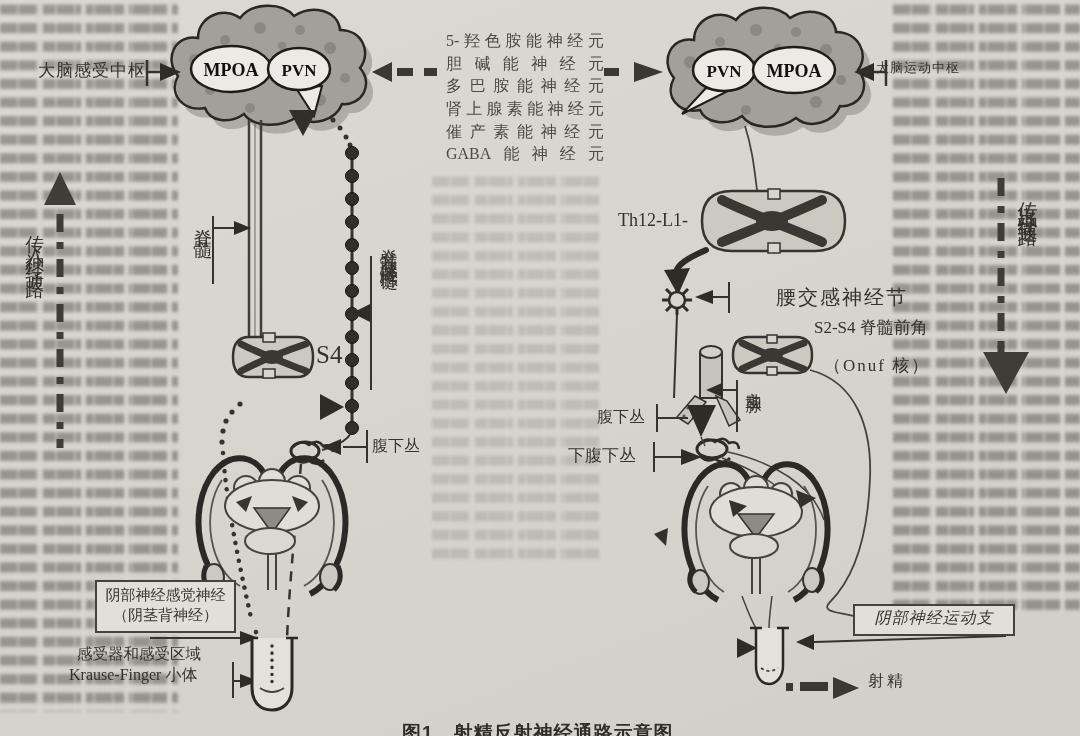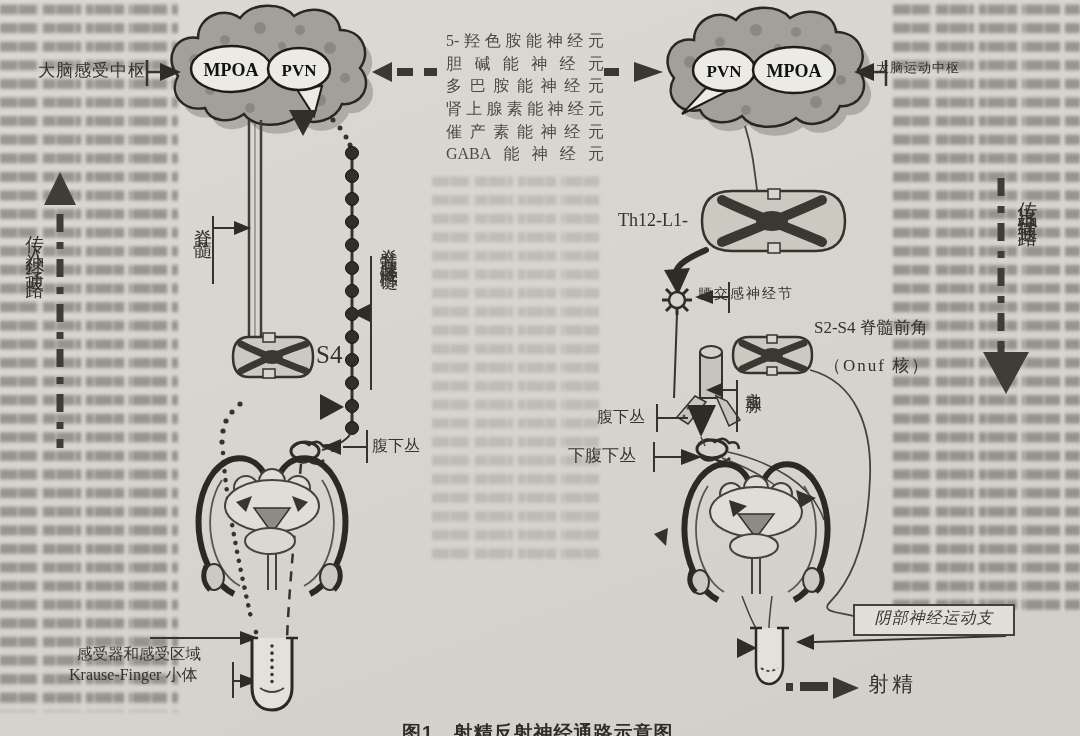--- a/index.html
+++ b/index.html
@@ -369,36 +369,40 @@
   <div class="lbl" style="left:876px;top:61px;font-size:13px;letter-spacing:1px;">大脑运动中枢</div>
 
   <div class="lbl vtext" style="left:24px;top:220px;font-size:19px;letter-spacing:9px;">传入神经通路</div>
   <div class="lbl vtext" style="left:1016px;top:186px;font-size:20px;letter-spacing:5px;">传出神经通路</div>
 
   <div class="lbl vtext" style="left:192px;top:214px;font-size:19px;letter-spacing:11px;">脊髓</div>
   <div class="lbl vtext" style="left:378px;top:235px;font-size:18px;letter-spacing:4px;">脊髓交感链感链</div>
   <div class="lbl" style="left:316px;top:341px;font-size:25px;">S4</div>
   <div class="lbl" style="left:372px;top:437px;font-size:16px;">腹下丛</div>
 
+  <div class="boxlbl" style="left:95px;top:580px;width:137px;height:46px;padding-top:3px;font-size:15px;line-height:20px;">
+    <div>阴部神经感觉神经</div>
+    <div>（阴茎背神经）</div>
+  </div>
 
   <div class="lbl" style="left:77px;top:645px;font-size:15.5px;">感受器和感受区域</div>
   <div class="lbl" style="left:69px;top:666px;font-size:16px;">Krause-Finger 小体</div>
 
   <div class="lbl" style="left:618px;top:210px;font-size:18px;">Th12-L1-</div>
-  <div class="lbl" style="left:698px;top:286px;font-size:14px;letter-spacing:2px;">腰交感神经节</div>
+  <div class="lbl" style="left:776px;top:286px;font-size:20px;letter-spacing:2px;">腰交感神经节</div>
   <div class="lbl" style="left:814px;top:318px;font-size:17px;">S2-S4 脊髓前角</div>
   <div class="lbl" style="left:824px;top:356px;font-size:17px;letter-spacing:2px;">（Onuf 核）</div>
   <div class="lbl vtext" style="left:744px;top:379px;font-size:16px;letter-spacing:2px;">主动脉</div>
   <div class="lbl" style="left:597px;top:408px;font-size:16px;">腹下丛</div>
   <div class="lbl" style="left:568px;top:446px;font-size:17px;">下腹下丛</div>
 
   <div class="boxlbl" style="left:853px;top:604px;width:158px;height:26px;padding-top:2px;font-size:16px;letter-spacing:1px;font-style:italic;">
     <div>阴部神经运动支</div>
   </div>
 
-  <div class="lbl" style="left:868px;top:672px;font-size:21px;letter-spacing:3px;">射精</div>
+  <div class="lbl" style="left:868px;top:672px;font-size:16px;letter-spacing:3px;">射精</div>
 
   <div class="caption">
     <span>图1</span>
     <span>射精反射神经通路示意图</span>
   </div>
 
 </div>
 
 </body></html>

